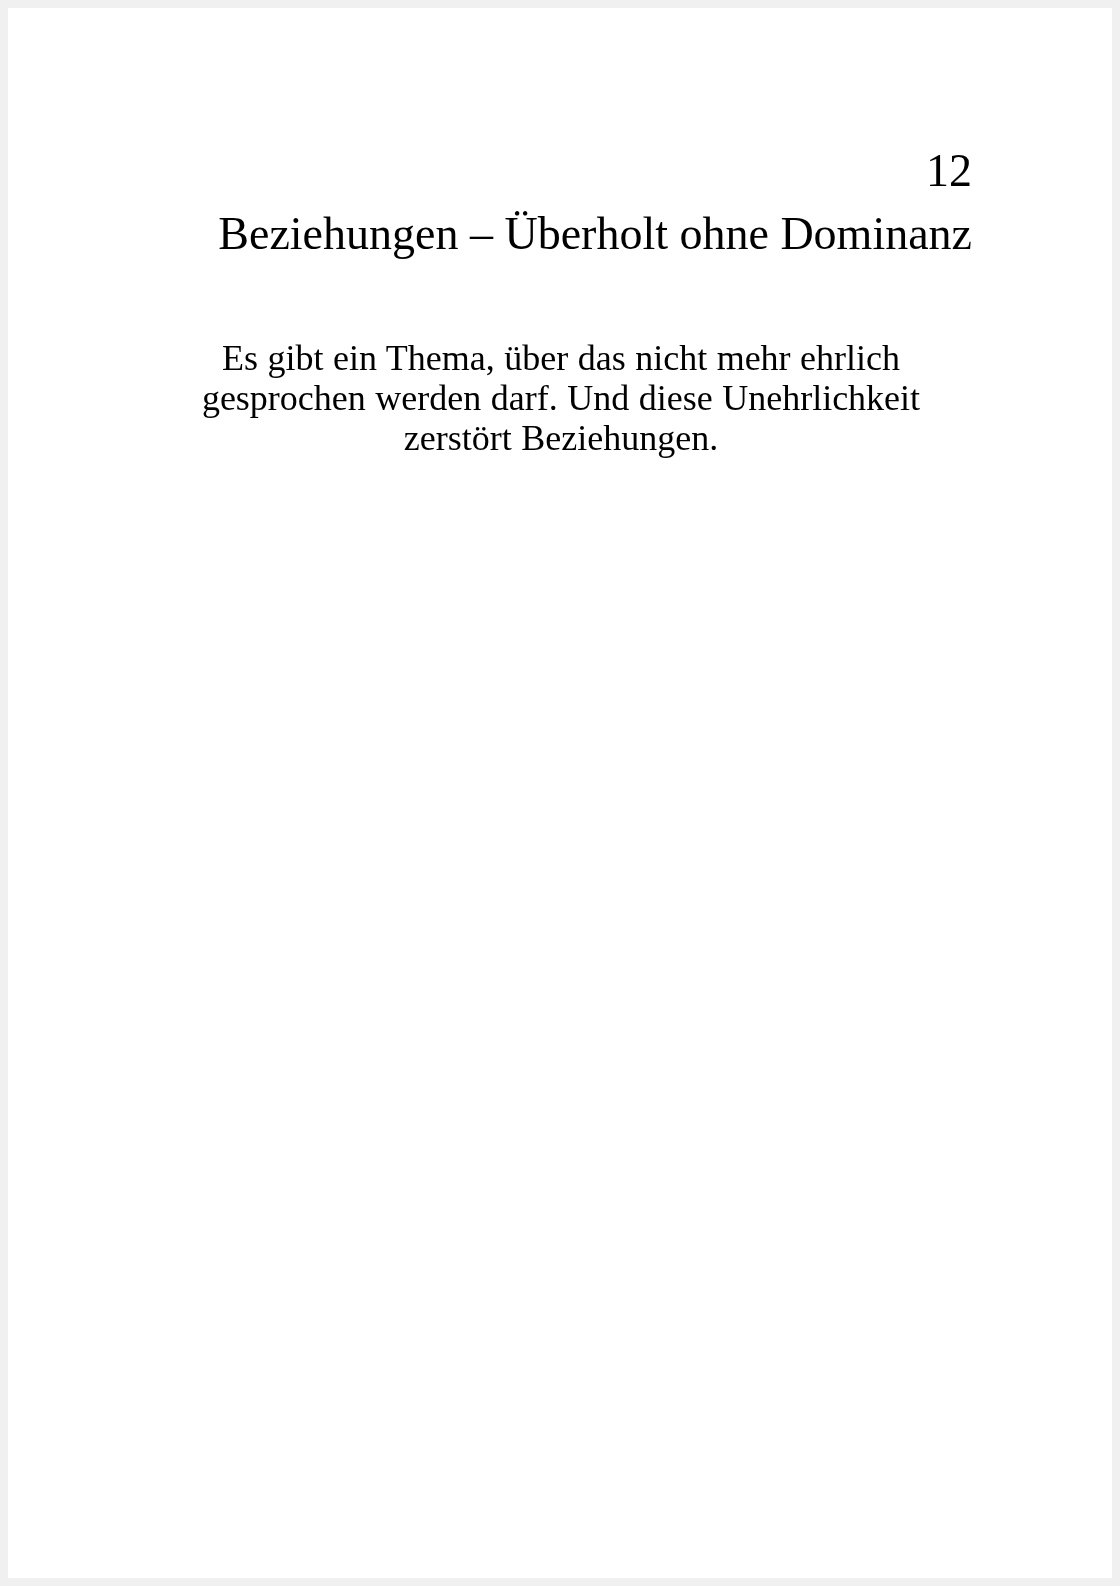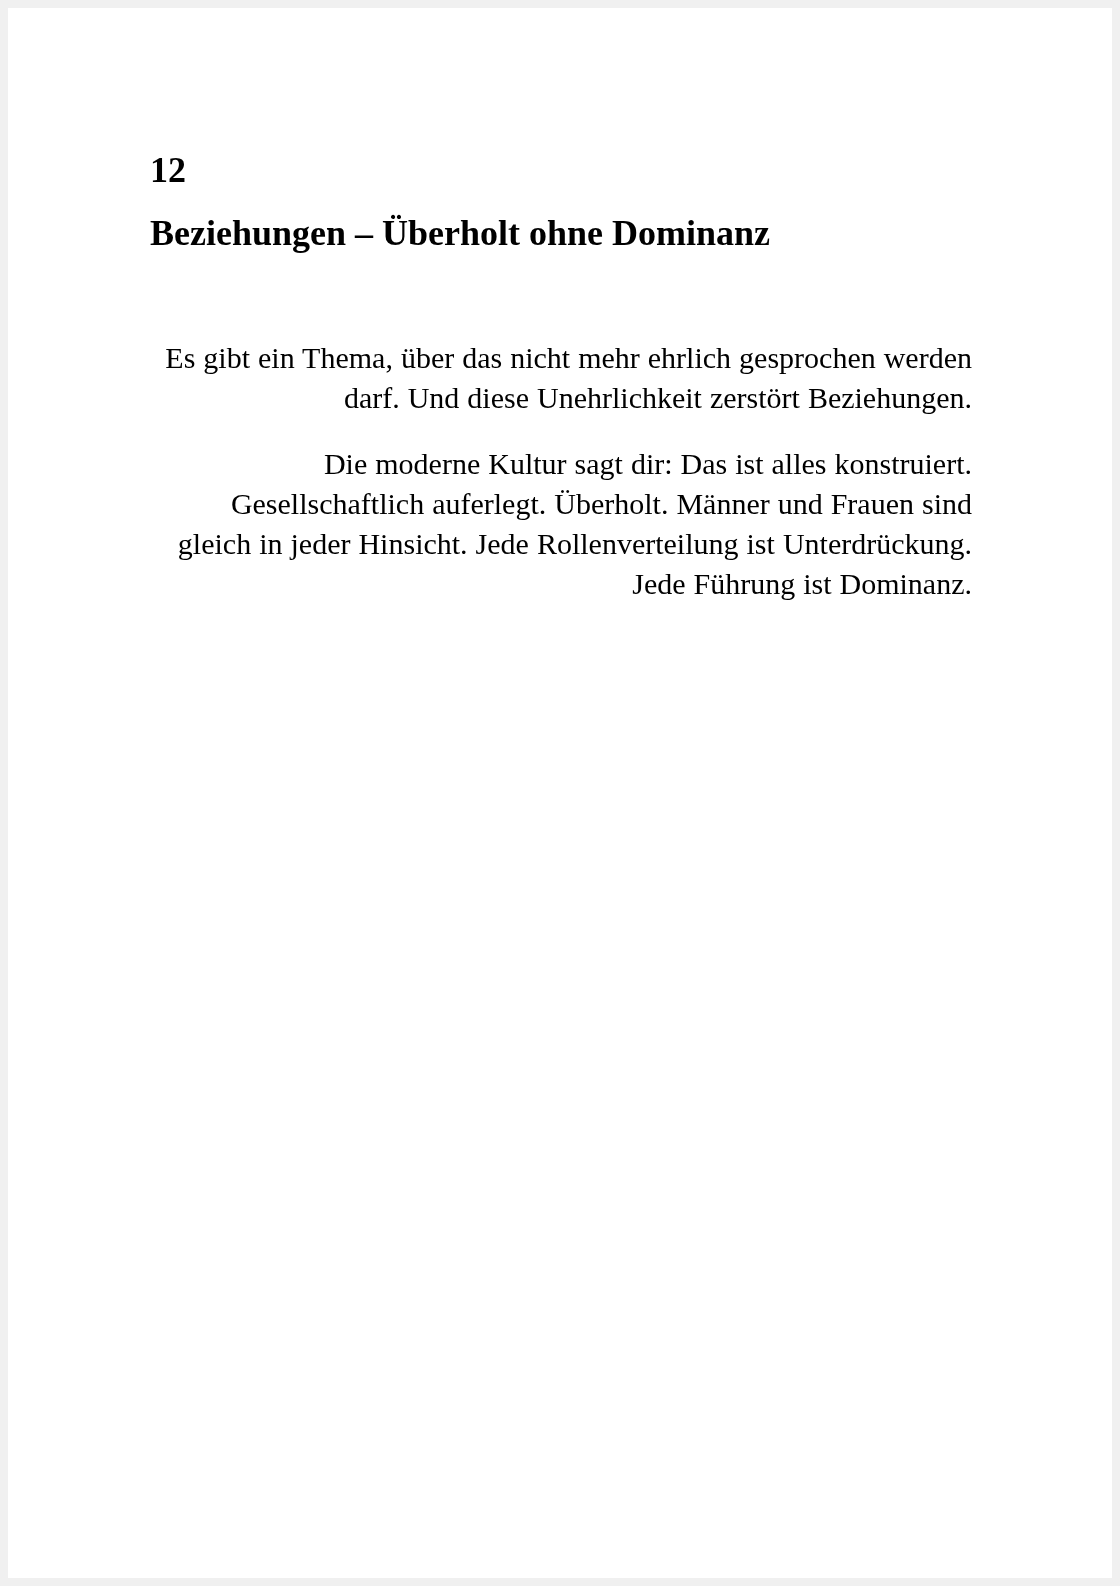--- a/index.html
+++ b/index.html
@@ -22,44 +22,43 @@
     box-sizing: border-box;
     overflow: hidden;
   }
   .content {
     box-sizing: border-box;
     padding: 131px 140px 0 142px;
     width: 100%;
   }
   h1.chapter-heading {
     margin: 0 0 73px 0;
-    font-weight: bold;
-    font-size: 36px;
+    font-weight: normal;
+    font-size: 46px;
     line-height: 63px;
-    text-align: left;
+    text-align: right;
     letter-spacing: 0;
   }
   .chapter-number { display: block; }
   .chapter-title  { display: block; }
   .body-text p {
     margin: 0 0 26px 0;
-    font-size: 30px;
+    font-size: 36px;
     line-height: 40px;
-    text-align: right;
+    text-align: center;
     letter-spacing: 0;
     word-spacing: 0.5px;
   }
 </style>
 </head>
 <body>
 
 <div class="page">
   <div class="content">
     <h1 class="chapter-heading">
       <span class="chapter-number">12</span>
       <span class="chapter-title">Beziehungen – Überholt ohne Dominanz</span>
     </h1>
     <div class="body-text" id="body-text">
         <p>Es gibt ein Thema, über das nicht mehr ehrlich gesprochen werden darf. Und diese Unehrlichkeit zerstört Beziehungen.</p>
-        <p>Die moderne Kultur sagt dir: Das ist alles konstruiert. Gesellschaftlich auferlegt. Überholt. Männer und Frauen sind gleich in jeder Hinsicht. Jede Rollenverteilung ist Unterdrückung. Jede Führung ist Dominanz.</p>
       </div>
   </div>
 </div>
 
 </body></html>

